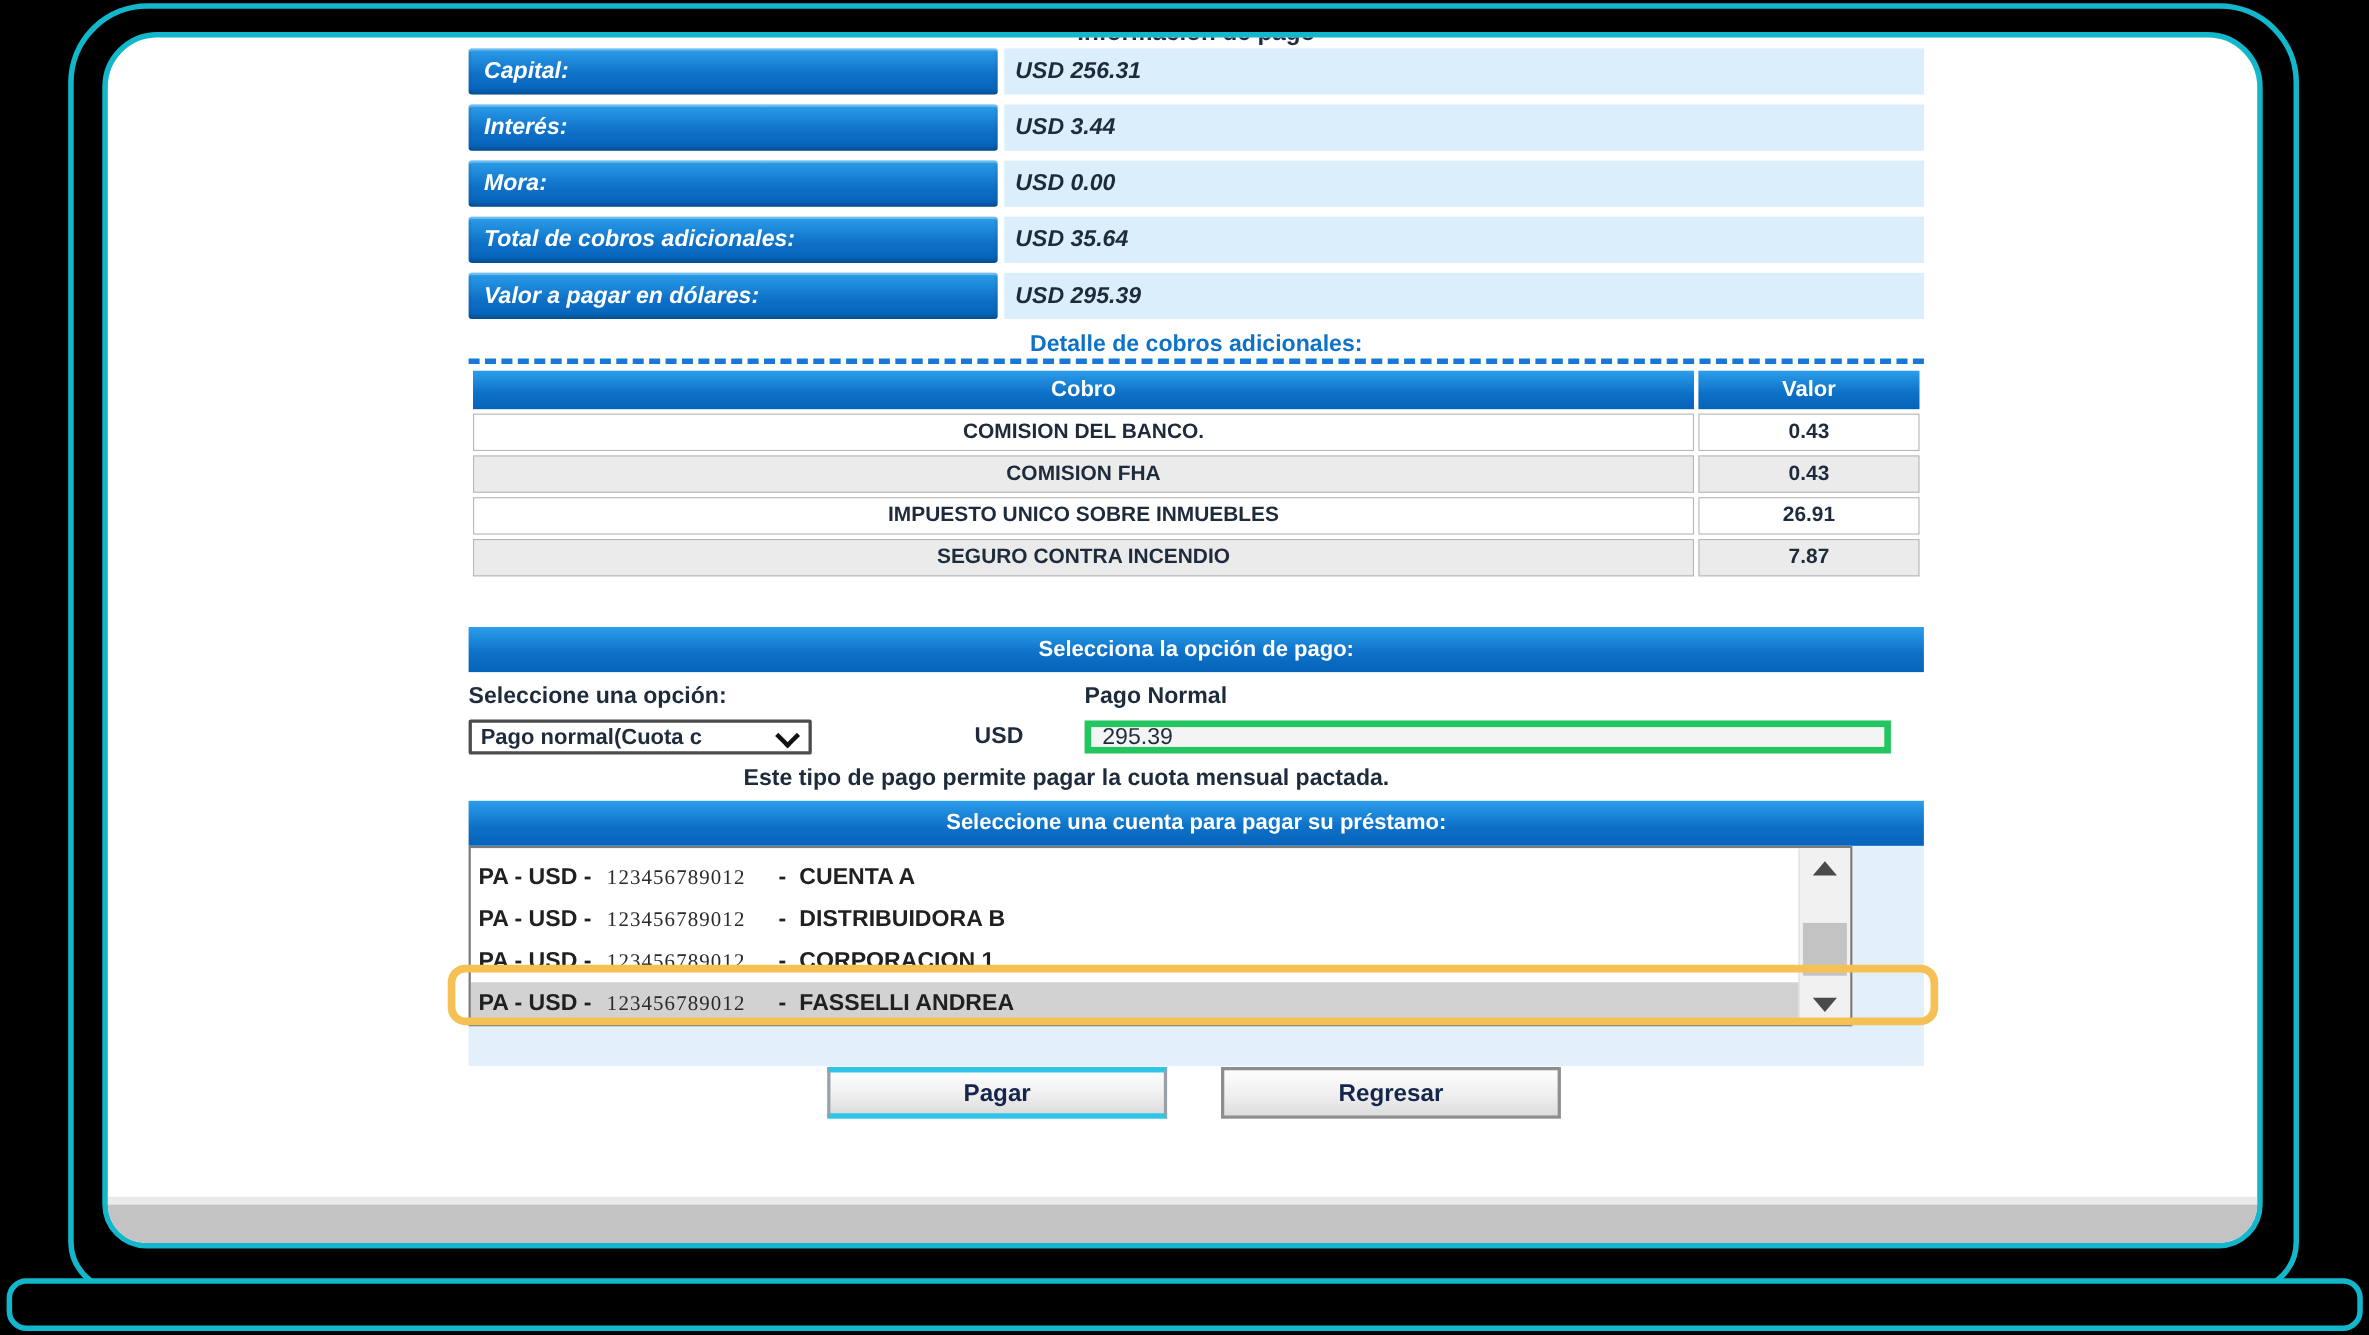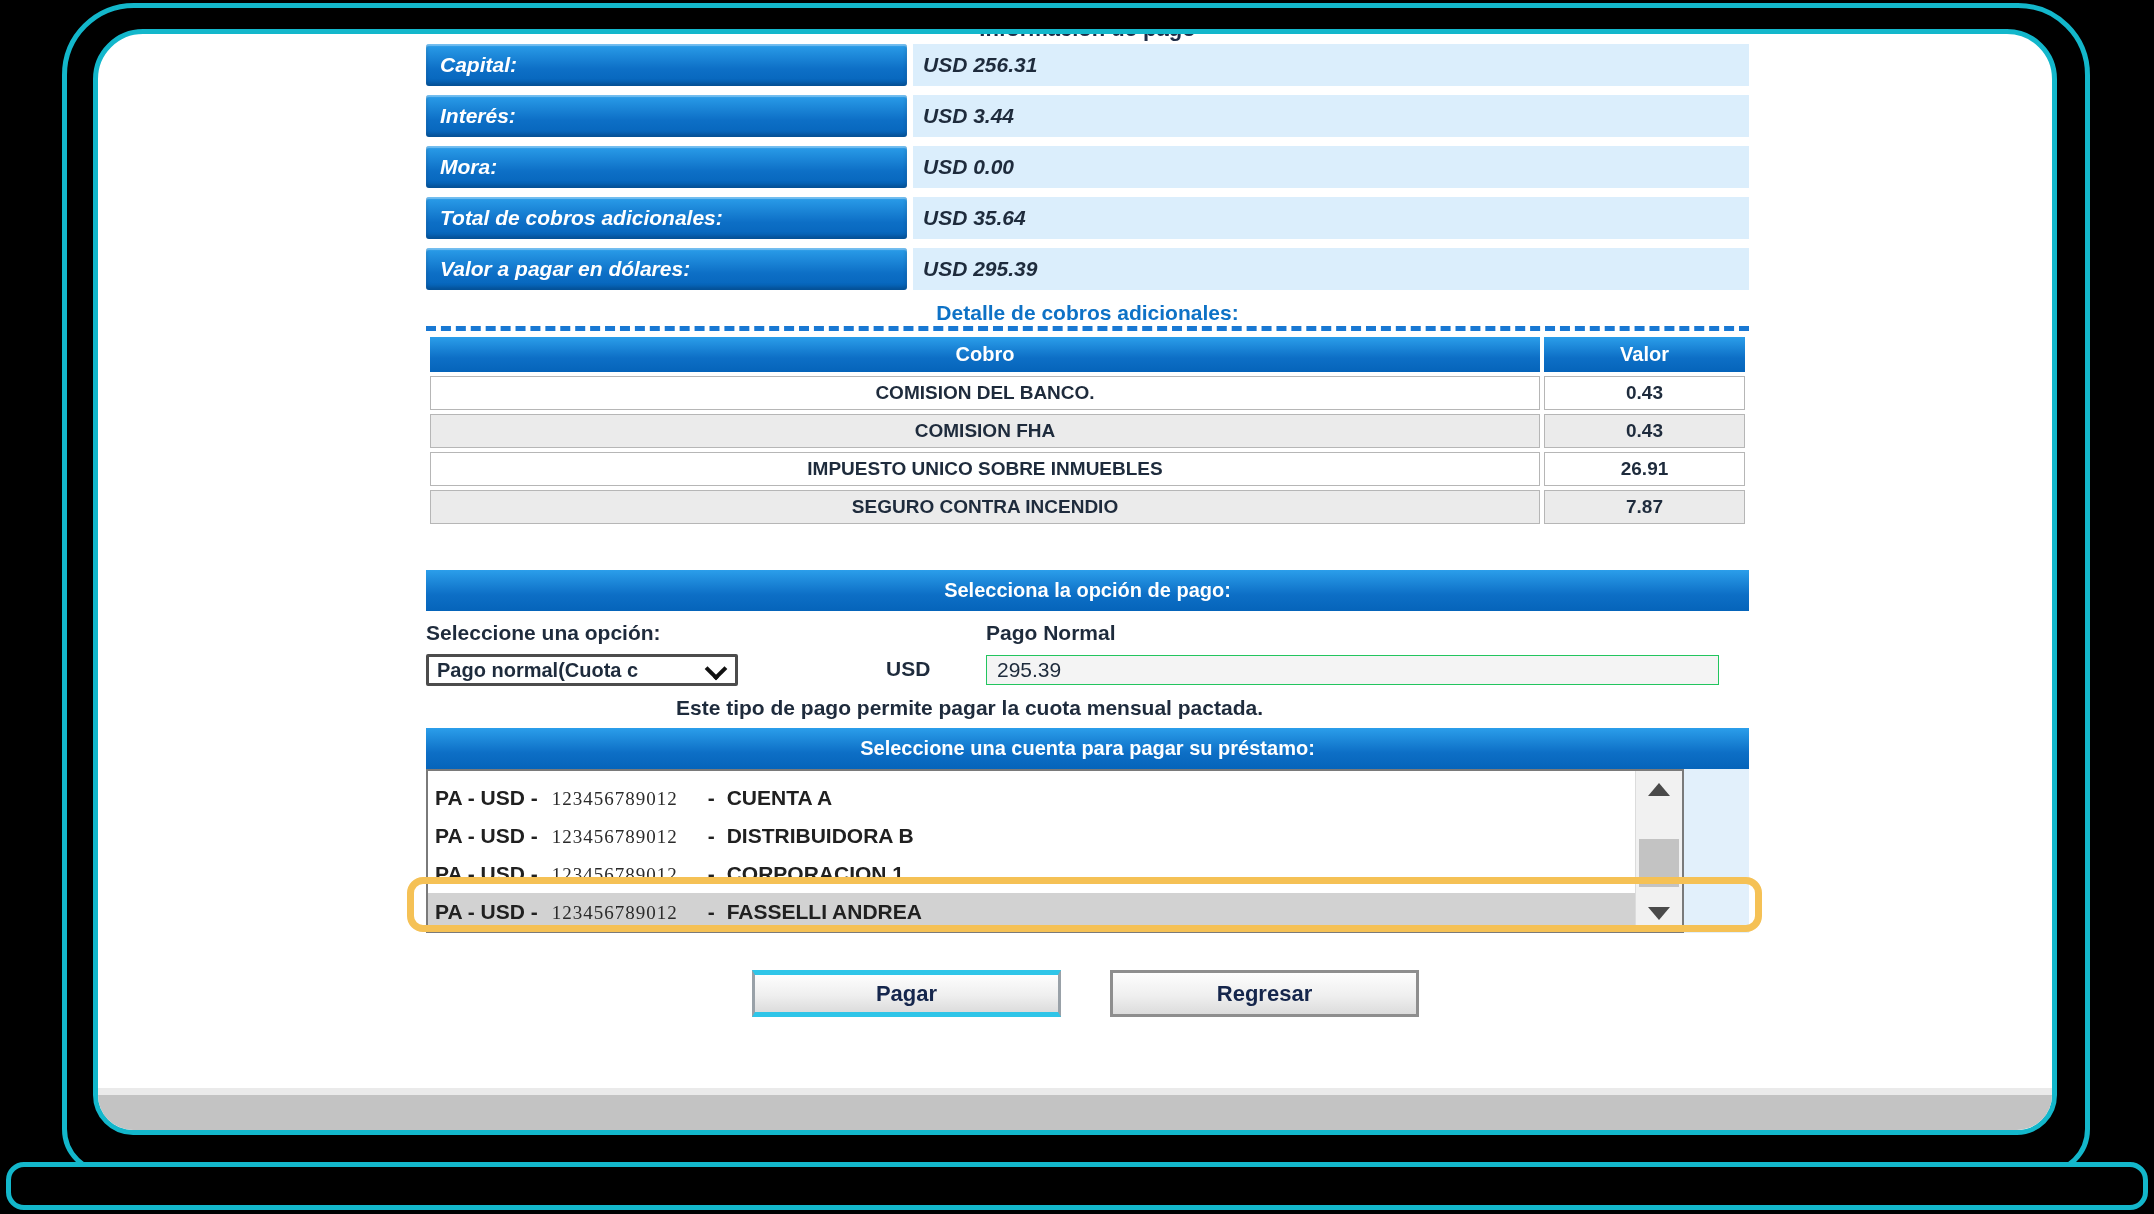--- a/index.html
+++ b/index.html
@@ -86,27 +86,27 @@
     position:absolute;left:8px;top:1px;font-size:20px;font-weight:600;color:#1e2b3c;
     white-space:nowrap;overflow:hidden;width:262px;line-height:25px;
   }
   .chevron{
     position:absolute;right:11px;top:4px;width:12px;height:12px;
     border-right:4px solid #111;border-bottom:4px solid #111;transform:rotate(45deg);
   }
   .usd-label{position:absolute;left:460px;top:3px;font-size:21px;font-weight:bold;color:#1e2b3c;}
   .amount-input{
     position:absolute;left:560px;top:1px;width:733px;height:30px;
-    background:#f4f4f4;border:1px solid #22c55e;box-sizing:border-box;
+    background:#f4f4f4;border:6px solid #22c55e;box-sizing:border-box;
     font-family:"Liberation Sans",sans-serif;font-size:21px;color:#1e2b3c;padding:0 0 0 10px;
   }
   .payment-note{margin-top:8px;height:24px;padding-left:250px;
     font-size:21px;font-weight:600;color:#1e2b3c;}
   
-  .acct-panel{position:relative;height:164px;background:#e2f0fb;}
+  .acct-panel{position:relative;height:200px;background:#e2f0fb;}
   .listbox{
     position:absolute;left:0;top:0;width:1258px;height:164px;background:#fff;
     border:2px solid #7a7a7a;box-sizing:border-box;overflow:hidden;
   }
   .acct-rows{position:absolute;left:0;top:0;right:46px;bottom:0;overflow:hidden;}
   .acct-row{height:38px;line-height:38px;white-space:nowrap;padding-left:7px;cursor:pointer;}
   .acct-row.clipped-row{margin-top:-30px;}
   .acct-row.selected-row{background:#d2d2d2;}
   .acct-prefix{font-size:21px;font-weight:600;color:#202020;}
   .acct-num{font-family:"Liberation Serif",serif;font-size:19px;color:#2a2a2a;

